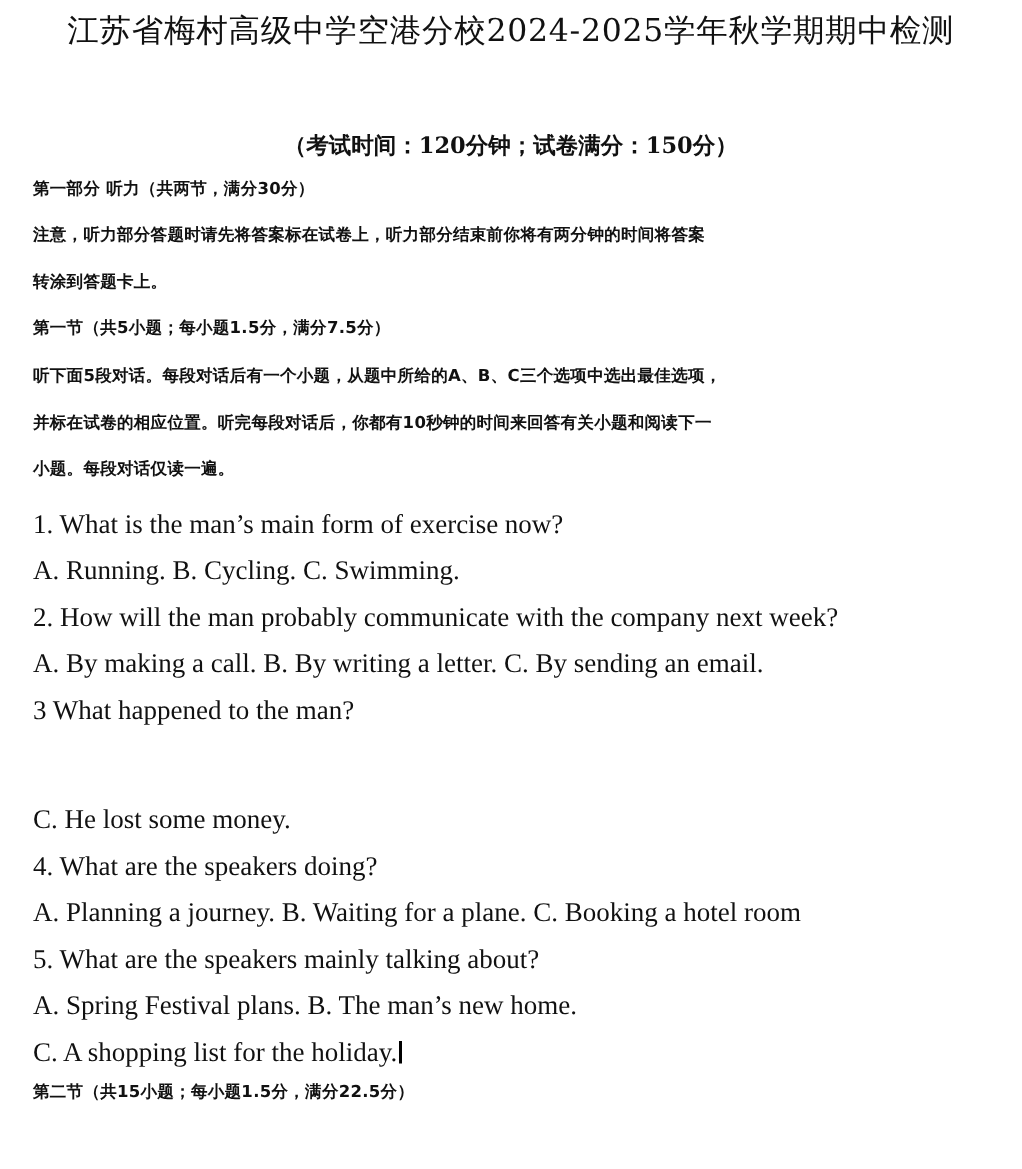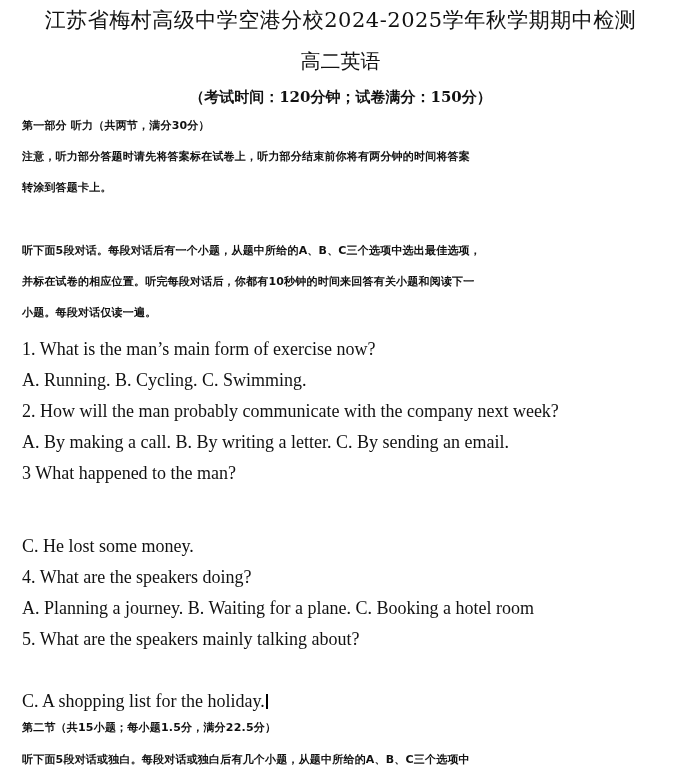--- a/index.html
+++ b/index.html
@@ -11,38 +11,38 @@
     .info { font-family: "DejaVu Serif", serif; font-weight: bold; font-size: 15px; left: 0; width: 681px; text-align: center; }
     .cn { font-family: "DejaVu Sans", sans-serif; font-weight: bold; font-size: 11px; letter-spacing: 0.2px; }
     .en { font-family: "Liberation Serif", serif; font-size: 18px; }
     .caret { display: inline-block; width: 2px; height: 15px; background: #000; vertical-align: -2px; margin-left: 1px; }
   </style>
 </head>
 <body>
 
 <div class="doc">
   <div class="line title" style="top:6px;">江苏省梅村高级中学空港分校2024-2025学年秋学期期中检测</div>
-  <div class="line subtitle" style="top:48px;">高二英语</div>
   <div class="line info" style="top:88px;">（考试时间：120分钟；试卷满分：150分）</div>
 
   <div class="line cn" style="top:118px;">第一部分  听力（共两节，满分30分）</div>
   <div class="line cn" style="top:180px;">转涂到答题卡上。</div>
   <div class="line cn" style="top:149px;">注意，听力部分答题时请先将答案标在试卷上，听力部分结束前你将有两分钟的时间将答案</div>
+  <div class="line cn" style="top:211px;">第一节（共5小题；每小题1.5分，满分7.5分）</div>
   <div class="line cn" style="top:243px;">听下面5段对话。每段对话后有一个小题，从题中所给的A、B、C三个选项中选出最佳选项，</div>
   <div class="line cn" style="top:274px;">并标在试卷的相应位置。听完每段对话后，你都有10秒钟的时间来回答有关小题和阅读下一</div>
   <div class="line cn" style="top:305px;">小题。每段对话仅读一遍。</div>
 
   <div class="line en" style="top:339px;">1. What is the man’s main form of exercise now?</div>
   <div class="line en" style="top:370px;">A. Running. B. Cycling. C. Swimming.</div>
   <div class="line en" style="top:401px;">2. How will the man probably communicate with the company next week?</div>
   <div class="line en" style="top:432px;">A. By making a call. B. By writing a letter. C. By sending  an email.</div>
   <div class="line en" style="top:463px;">3  What happened to the man?</div>
   <div class="line en" style="top:536px;">C. He lost some money.</div>
   <div class="line en" style="top:567px;">4. What are the speakers  doing?</div>
   <div class="line en" style="top:598px;">A. Planning a journey. B. Waiting for a plane. C. Booking a hotel room</div>
   <div class="line en" style="top:629px;">5. What are the speakers  mainly talking about?</div>
+  <div class="line en" style="top:660px;">A. Spring Festival plans.    B. The man’s new home.</div>
   <div class="line en" style="top:691px;">
     <span>C. A shopping  list  for the holiday.</span><span class="caret"></span>
   </div>
 
   <div class="line cn" style="top:720px;">第二节（共15小题；每小题1.5分，满分22.5分）</div>
-  <div class="line cn" style="top:752px;">听下面5段对话或独白。每段对话或独白后有几个小题，从题中所给的A、B、C三个选项中</div>
 </div>
 
 </body></html>

